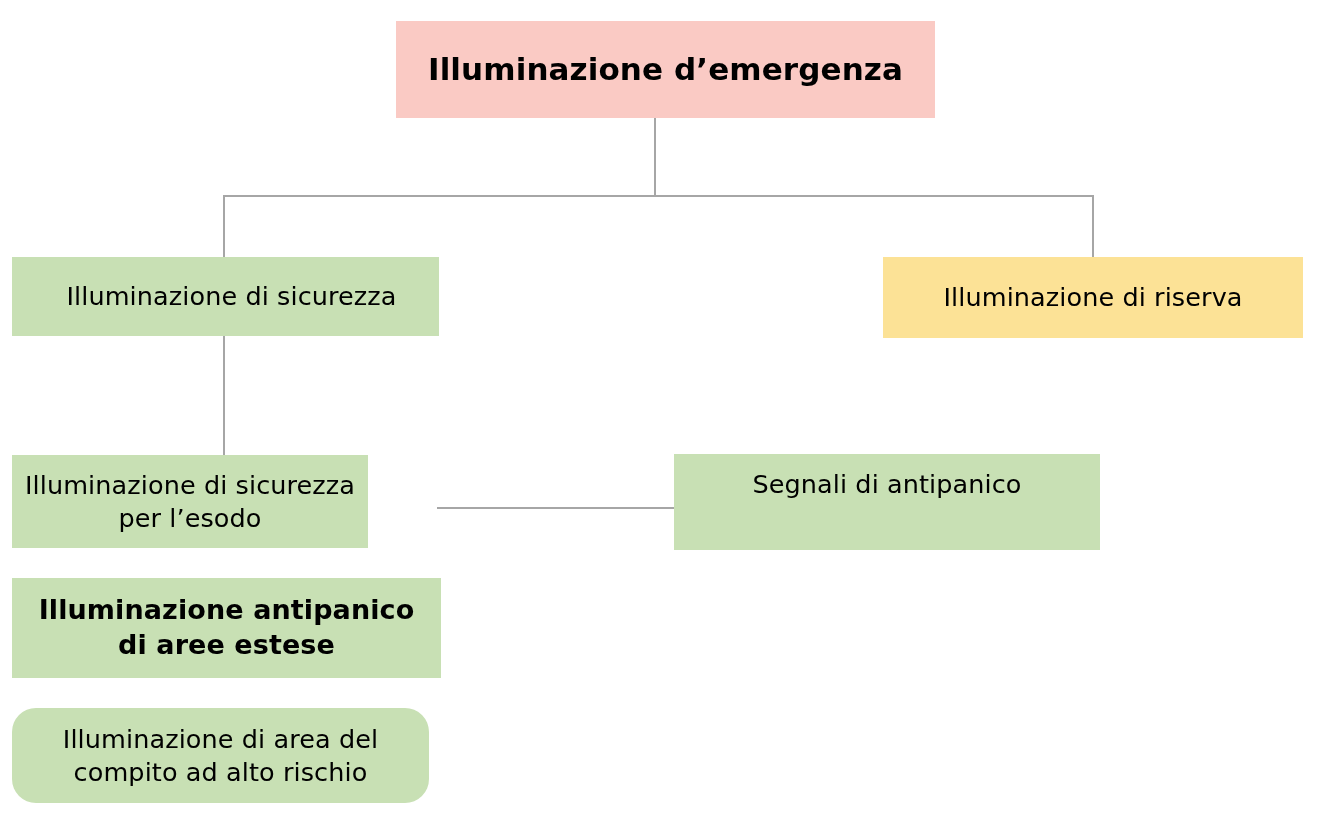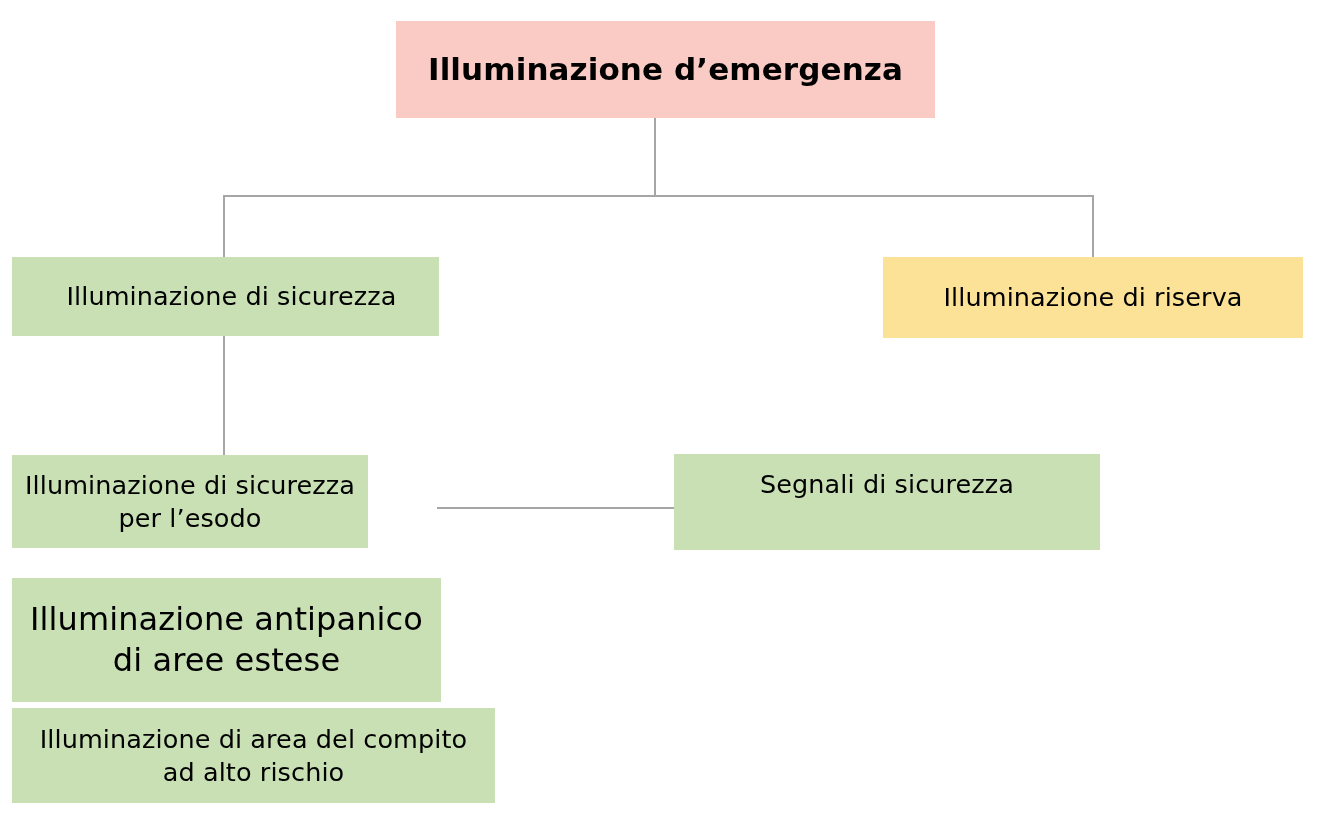--- a/index.html
+++ b/index.html
@@ -59,27 +59,29 @@
   }
   .n-segnali {
     left: 674px;  top: 454px;
     width: 426px; height: 96px;
     font-size: 25.5px;
     align-items: flex-start;
     padding-top: 14px;
   }
   .n-antipanico {
     left: 12px;   top: 578px;
-    width: 429px; height: 124px;
-    font-size: 32px;
+    width: 429px; height: 100px;
+    font-size: 27px;
+    font-weight: bold;
   }
   .n-altorischio {
     left: 12px;   top: 708px;
-    width: 483px; height: 95px;
+    width: 417px; height: 95px;
     font-size: 25.5px;
+    border-radius: 24px;
   }
   
   .conn {
     position: absolute;
     background: #a6a6a6;
   }
   .conn-v { width: 2px; }
   .conn-h { height: 2px; }
 
   .c-root-stem   { left: 654px; top: 117px; height: 80px; }
@@ -111,21 +113,21 @@
 
   <div class="node n-riserva" style="background:#fce296">
     <span class="node-label">Illuminazione di riserva</span>
   </div>
 
   <div class="node n-esodo" style="background:#c8e0b4">
     <span class="node-label">Illuminazione di sicurezza per l’esodo</span>
   </div>
 
   <div class="node n-segnali" style="background:#c8e0b4">
-    <span class="node-label">Segnali di sicurezza</span>
+    <span class="node-label">Segnali di antipanico</span>
   </div>
 
   <div class="node n-antipanico" style="background:#c8e0b4">
     <span class="node-label">Illuminazione antipanico di aree estese</span>
   </div>
 
   <div class="node n-altorischio" style="background:#c8e0b4">
     <span class="node-label">Illuminazione di area del compito ad alto rischio</span>
   </div>
 

